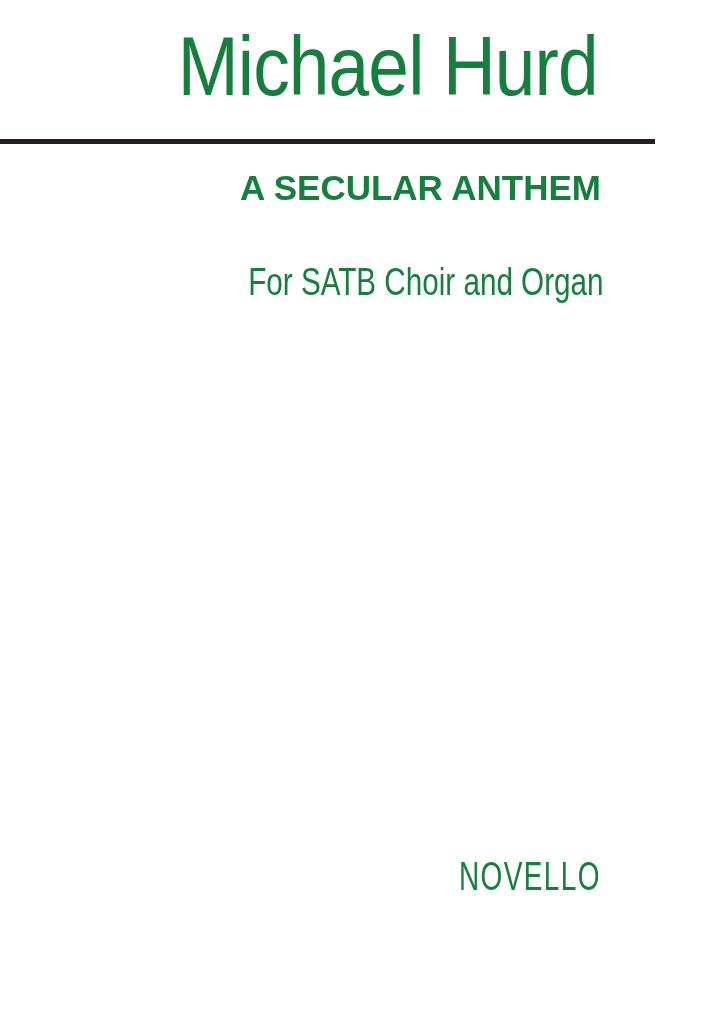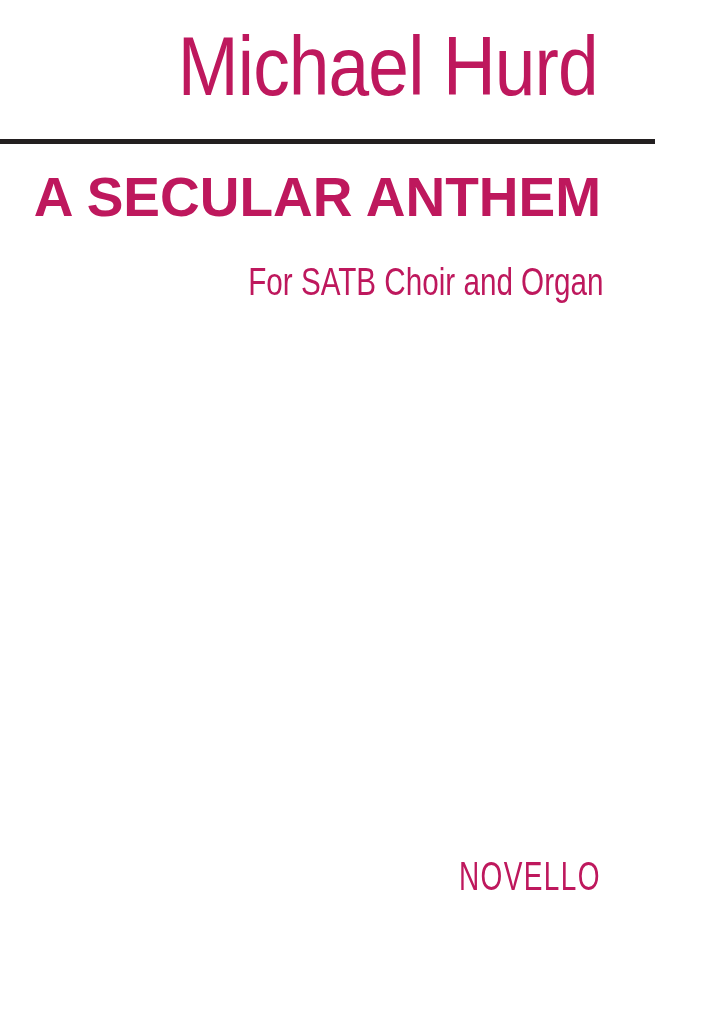--- a/index.html
+++ b/index.html
@@ -7,21 +7,21 @@
     padding: 0;
     background: #ffffff;
   }
   .page {
     position: relative;
     width: 655px;
     height: 1024px;
     background: #ffffff;
     overflow: hidden;
     font-family: "Liberation Sans", sans-serif;
-    color: #be185d;
+    color: #15803d;
   }
   .composer {
     position: absolute;
     top: 24px;
     right: 57px;
     font-size: 84px;
     font-weight: 300;
     line-height: 1;
     letter-spacing: -1px;
     white-space: nowrap;
@@ -33,21 +33,21 @@
     top: 139px;
     left: 0;
     width: 724px;
     height: 5px;
     background: #231f20;
   }
   .title {
     position: absolute;
     top: 170px;
     right: 54px;
-    font-size: 55px;
+    font-size: 35px;
     font-weight: bold;
     line-height: 1;
     letter-spacing: 0px;
     white-space: nowrap;
   }
   .subtitle {
     position: absolute;
     top: 263px;
     right: 52px;
     font-size: 38px;

